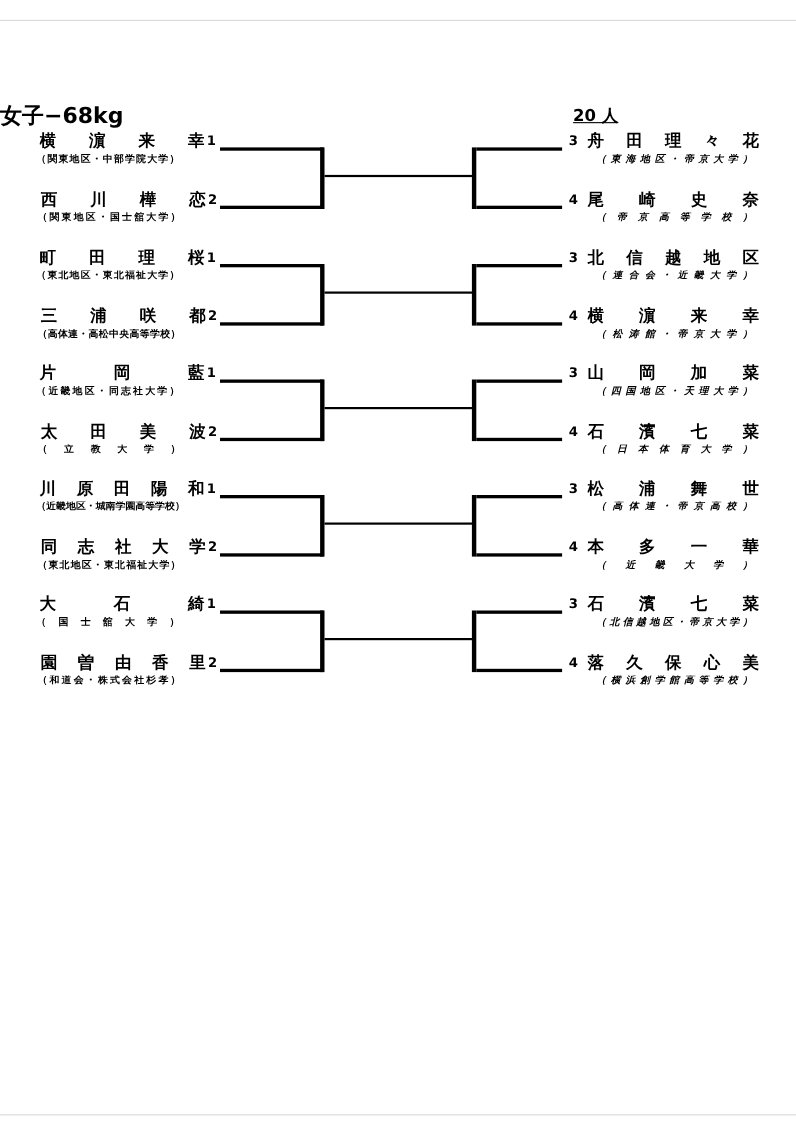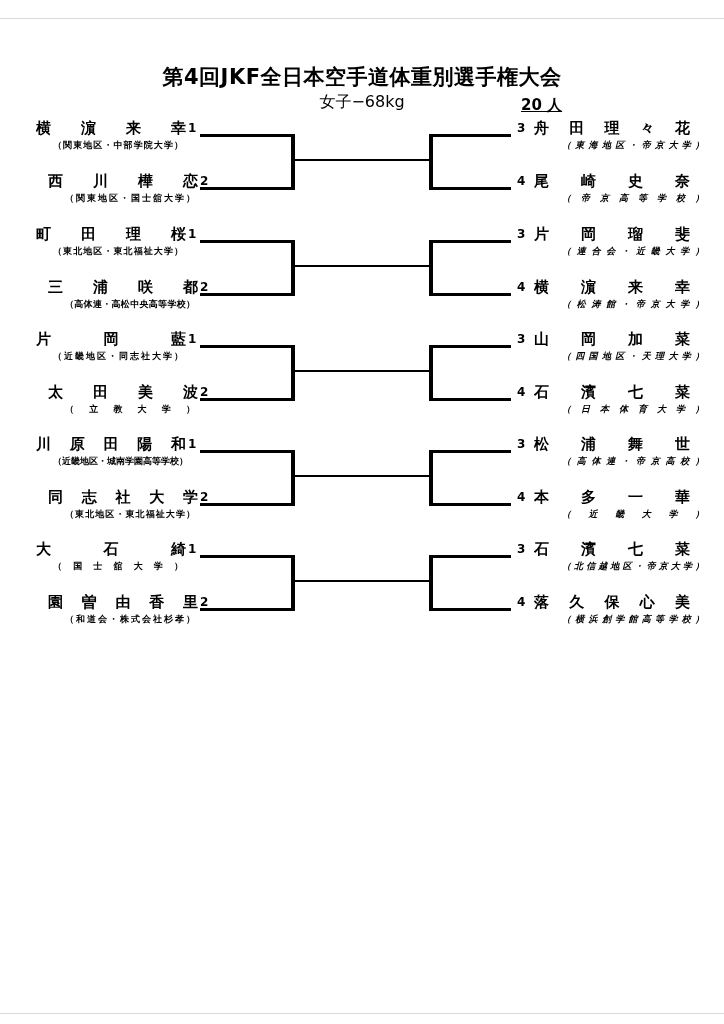--- a/index.html
+++ b/index.html
@@ -32,43 +32,43 @@
     font-size: 21px;
     font-weight: bold;
     letter-spacing: 0.5px;
     white-space: nowrap;
   }
   #subtitle {
     position: absolute;
     top: 92px;
     left: 0;
     width: 724px;
-    text-align: center;
-    font-size: 16px;
-    font-weight: normal;
+    text-align: left;
+    font-size: 20px;
+    font-weight: bold;
     white-space: nowrap;
   }
   #entrants {
     position: absolute;
     top: 96px;
     left: 521px;
     font-size: 15px;
     font-weight: bold;
     white-space: nowrap;
     text-decoration: underline;
   }
   .group {
     position: absolute;
     left: 0;
     width: 724px;
     height: 105px;
   }
   .player { position: absolute; }
   .player.lt { top: 0;    left: 0;     width: 200px; height: 34px; }
-  .player.lb { top: 53px; left: 12px;     width: 200px; height: 34px; padding-left: 47px; }
+  .player.lb { top: 53px; left: 1px;     width: 200px; height: 34px; padding-left: 47px; }
   .player.rt { top: 0;    left: 517px; width: 185px; height: 34px; }
   .player.rb { top: 53px; left: 517px; width: 185px; height: 34px; }
   .pname {
     position: absolute;
     top: 0;
     font-size: 15px;
     line-height: 16px;
     font-weight: bold;
     text-align: justify;
     text-align-last: justify;
@@ -91,41 +91,39 @@
     position: absolute;
     top: 20px;
     font-size: 9px;
     line-height: 10px;
     font-weight: bold;
     text-align: justify;
     text-align-last: justify;
     text-justify: inter-character;
     white-space: nowrap;
     overflow: hidden;
-    margin-left: 20px;
   }
   .player.lt .paffil, .player.lb .paffil { left: 33px; width: 130px; }
   .player.rt .paffil, .player.rb .paffil { left: 25px; width: 142px; font-style: italic; }
   .ln { position: absolute; background: #000000; }
   .ln-a { left: 200px; top: 14px; width: 94px;  height: 3px; }
   .ln-b { left: 200px; top: 67px; width: 94px;  height: 3px; }
   .ln-c { left: 291px; top: 14px; width: 4px;   height: 56px; }
   .ln-d { left: 295px; top: 39px; width: 136px; height: 2px; }
   .ln-e { left: 429px; top: 14px; width: 4px;   height: 56px; }
   .ln-f { left: 433px; top: 14px; width: 78px;  height: 3px; }
   .ln-g { left: 433px; top: 67px; width: 78px;  height: 3px; }
 </style>
 </head>
 <body>
 
 <div id="page">
   <div class="edge-line" style="top:18px"></div>
   <div class="edge-line" style="top:1013px"></div>
 
-  <div id="title">第4回JKF全日本空手道体重別選手権大会</div>
   <div id="subtitle">女子−68kg</div>
   <div id="entrants">20 人</div>
 
   <div class="group" style="top:120px">
     <div class="player lt">
       <span class="pname">横濵来幸</span>
       <span class="pseed">1</span>
       <span class="paffil">（関東地区・中部学院大学）</span>
     </div>
     <div class="player lb">
@@ -158,21 +156,21 @@
       <span class="pseed">1</span>
       <span class="paffil">（東北地区・東北福祉大学）</span>
     </div>
     <div class="player lb">
       <span class="pname">三浦咲都</span>
       <span class="pseed">2</span>
       <span class="paffil">（高体連・高松中央高等学校）</span>
     </div>
     <div class="player rt">
       <span class="pseed">3</span>
-      <span class="pname">片岡瑠斐</span>
+      <span class="pname">北信越地区</span>
       <span class="paffil">（連合会・近畿大学）</span>
     </div>
     <div class="player rb">
       <span class="pseed">4</span>
       <span class="pname">横濵来幸</span>
       <span class="paffil">（松涛館・帝京大学）</span>
     </div>
     <div class="ln ln-a"></div>
     <div class="ln ln-b"></div>
     <div class="ln ln-c"></div>

